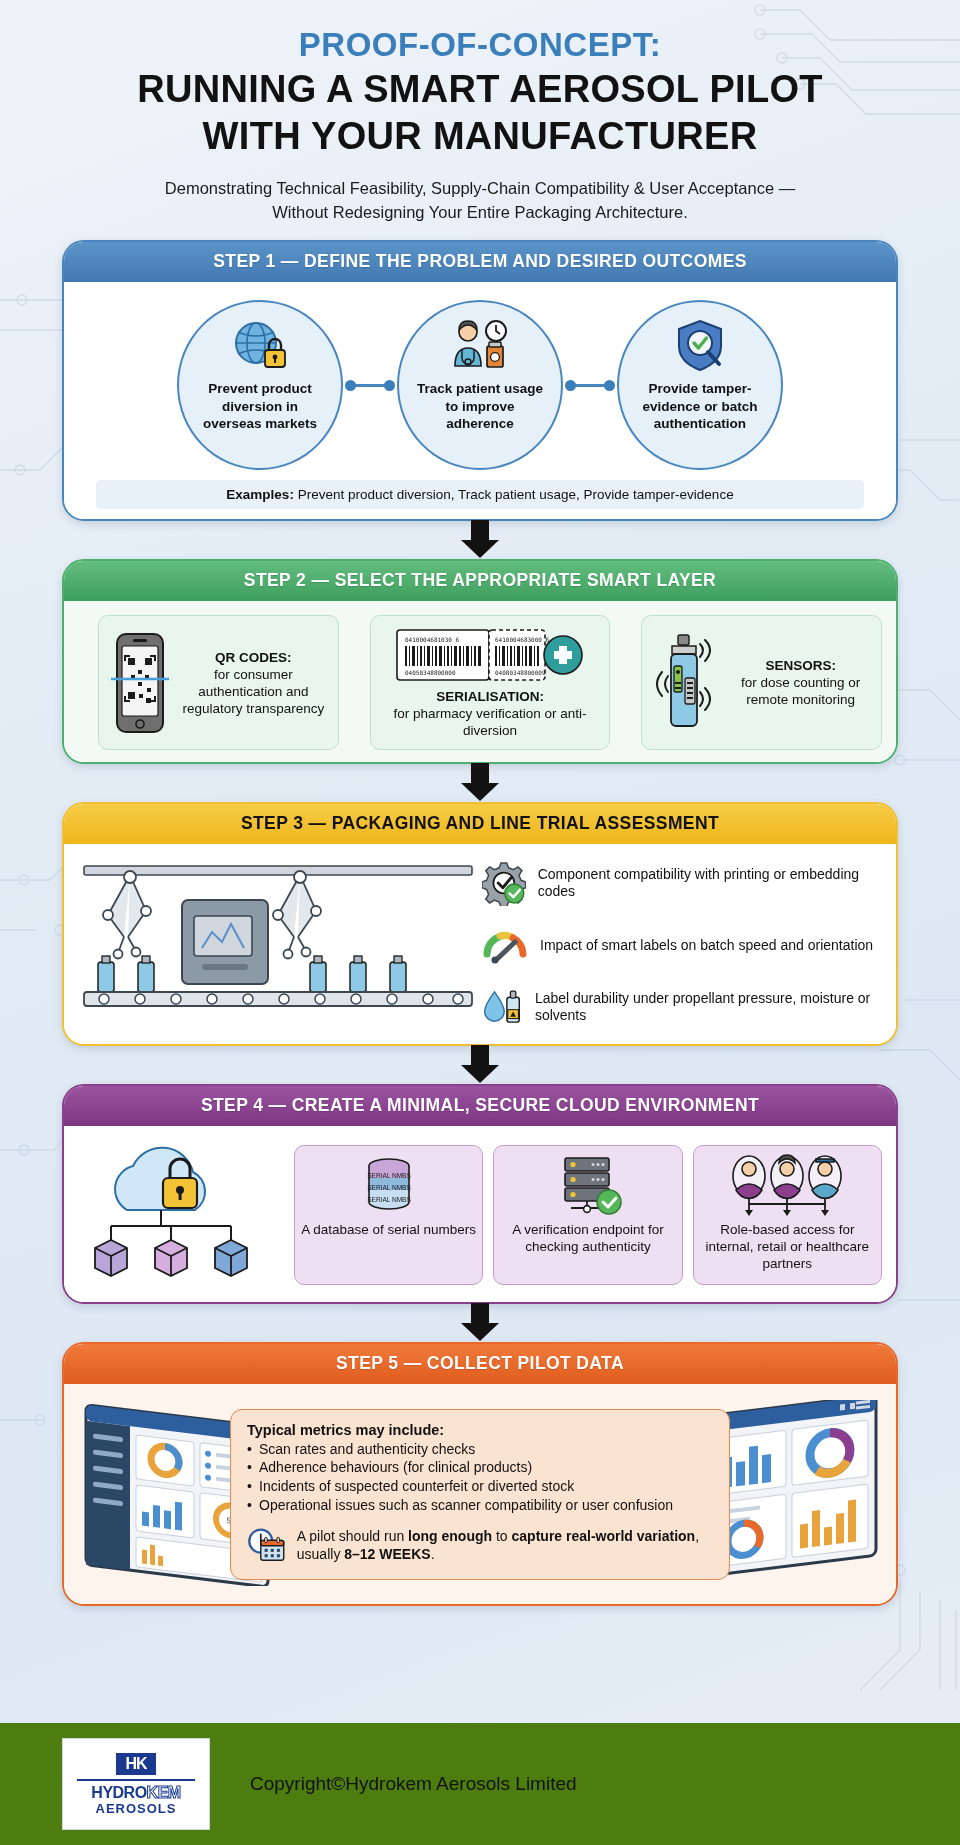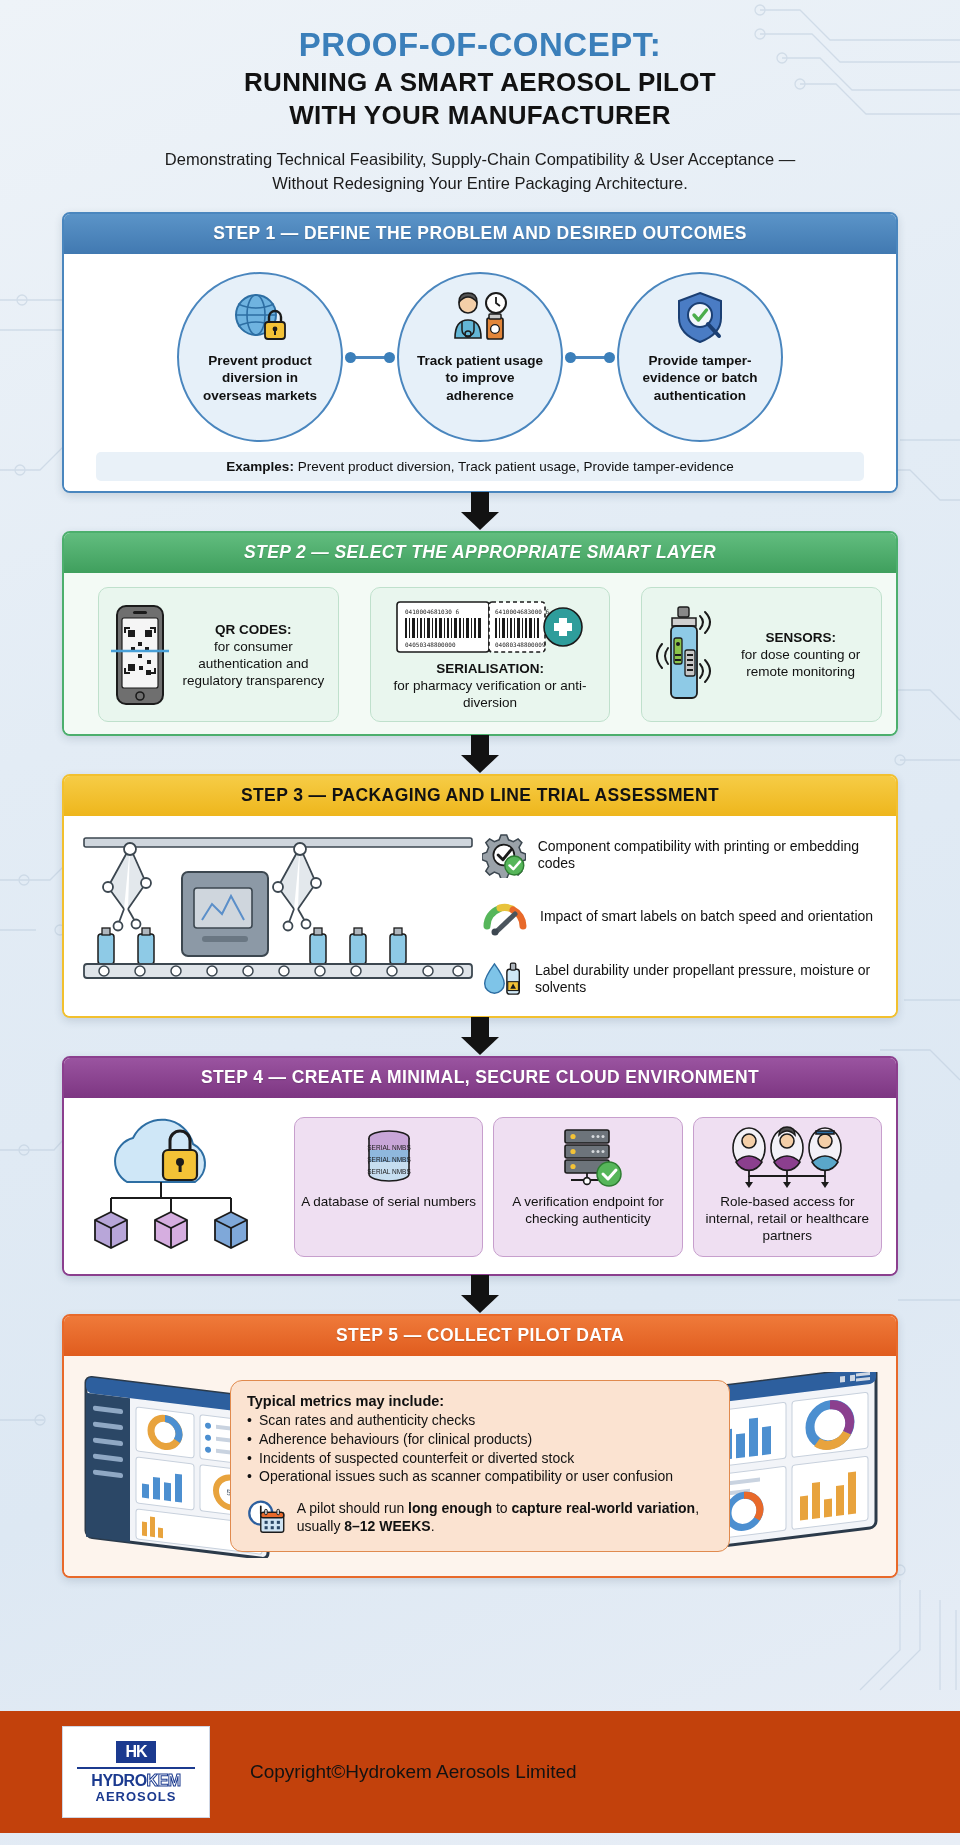--- a/index.html
+++ b/index.html
@@ -15,32 +15,32 @@
 
   .page { position: relative; z-index: 2; width: 960px; height: 1845px; }
 
   
   .header { padding: 26px 60px 0; text-align: center; }
   .title-1 {
     font-size: 33px; font-weight: bold; letter-spacing: .5px;
     color:#3b7fba; line-height: 1.18; text-transform: uppercase;
   }
   .title-2 {
-    font-size: 26px; font-weight: bold; letter-spacing: .3px;
+    font-size: 38px; font-weight: bold; letter-spacing: .3px;
     color:#121212; line-height: 1.18; text-transform: uppercase; margin-top: 2px;
   }
   .subtitle {
     margin: 18px auto 0; max-width: 660px;
     font-size: 16.5px; color:#1b1b1b; line-height: 1.45; font-weight:500;
   }
 
   
   .steps { padding: 16px 62px 0; }
   .card {
-    border-radius: 8px; overflow: hidden;
+    border-radius: 22px; overflow: hidden;
     border: 2px solid rgba(0,0,0,.07);
     box-shadow: 0 3px 8px rgba(40,60,90,.16);
     background:#fff;
   }
   .card-head {
     text-align:center; font-weight:bold; letter-spacing:.4px;
     font-size: 17.5px; padding: 9px 6px 10px; text-transform: uppercase;
     text-shadow: 0 1px 1px rgba(0,0,0,.16);
   }
   .card-body { padding: 14px 14px 12px; background:#fff; }
@@ -118,22 +118,22 @@
   .s5-list li::before { content:"\2022"; position:absolute; left:0; }
   .s5-note { display:flex; gap:10px; align-items:center; margin-top:9px; }
   .s5-note .txt { font-size:14px; line-height:1.3; color:#111; }
   .s5-note .txt b { font-weight:bold; }
   .dash-l, .dash-r { position:absolute; top:6px; z-index:1; }
   .dash-l { left:6px; }
   .dash-r { right:6px; }
 
   
   .footer {
-    position:absolute; left:0; bottom:12px; width:960px; height:122px;
-    background:#c2410c; display:flex; align-items:center; padding:0 62px; gap:40px;
+    position:absolute; left:0; bottom:0; width:960px; height:122px;
+    background:#4d7c0f; display:flex; align-items:center; padding:0 62px; gap:40px;
   }
   .logo {
     width:148px; height:92px; background:#fff; border:1px solid #cfd6e4;
     display:flex; flex-direction:column; align-items:center; justify-content:center;
   }
   .logo-mark {
     background:#1b3a8f; color:#fff; font-weight:bold; font-size:16px;
     padding:2px 9px; letter-spacing:-1px; margin-bottom:3px;
   }
   .logo-rule { width:118px; height:2px; background:#1b3a8f; margin:1px 0 4px;}
@@ -262,21 +262,21 @@
           <span>Prevent product diversion, Track patient usage, Provide tamper-evidence</span>
         </div>
       </div>
     </div>
 
     <div class="arrow">
         <span class="arrow-glyph"></span>
       </div>
 
     <div class="card" style="border-color:#4caf6d;">
-      <div class="card-head" style="background:linear-gradient(180deg,#62bd7f,#3f9f5d); color:#fff;font-style:italic;">STEP 2 — SELECT THE APPROPRIATE SMART LAYER</div>
+      <div class="card-head" style="background:linear-gradient(180deg,#62bd7f,#3f9f5d); color:#fff;">STEP 2 — SELECT THE APPROPRIATE SMART LAYER</div>
       <div class="card-body" style="background:#f3faf5;">
         <div class="s2-row">
 
           <div class="s2-box">
             <svg width="62" height="106" viewBox="0 0 62 106">
               <rect x="8" y="4" width="46" height="98" rx="9" fill="#6f6f6f" stroke="#1b1b1b" stroke-width="2"></rect>
               <rect x="13" y="16" width="36" height="70" rx="2" fill="#f5f5f5" stroke="#1b1b1b" stroke-width="1.2"></rect>
               <rect x="24" y="9" width="14" height="3" rx="1.5" fill="#1b1b1b"></rect>
               <circle cx="31" cy="94" r="4" fill="none" stroke="#1b1b1b" stroke-width="1.6"></circle>
               <g fill="#1b1b1b">

